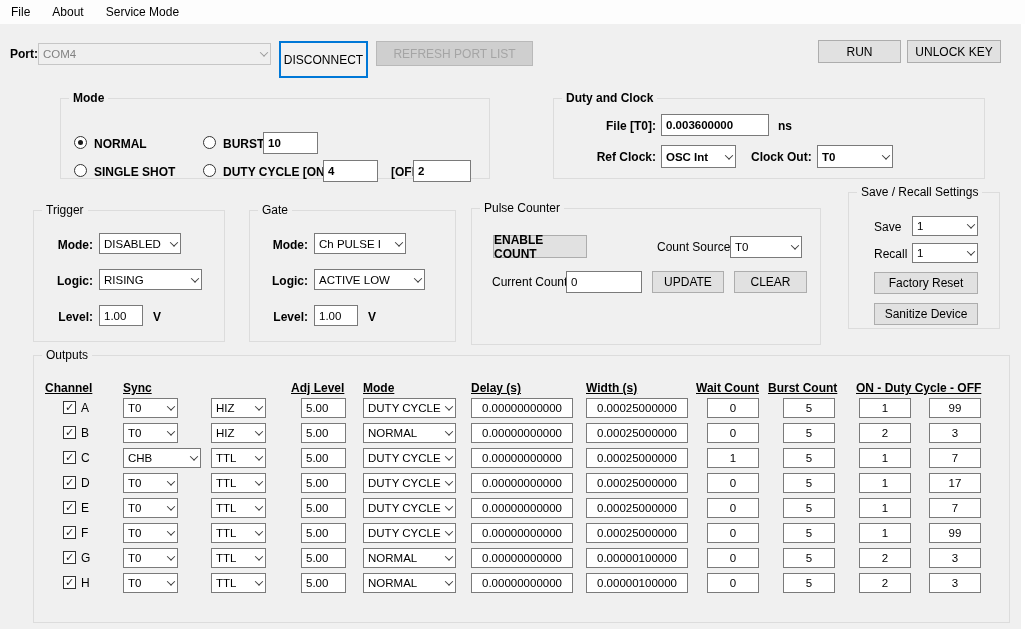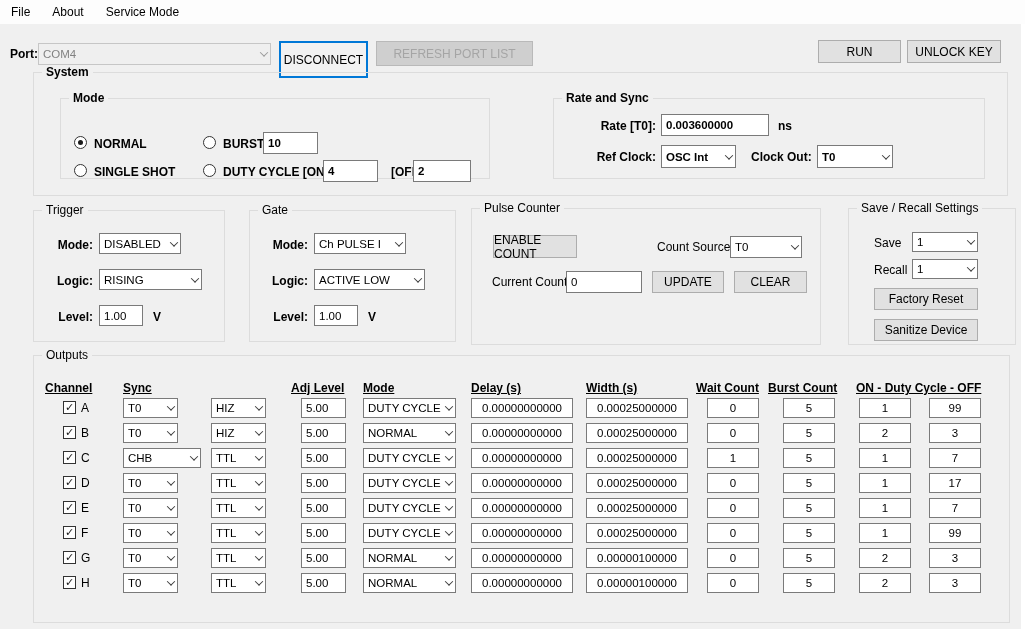--- a/index.html
+++ b/index.html
@@ -50,43 +50,40 @@
     <span class="lbl b abs" style="left:10px; top:23px;">Port:</span>
     <div class="combo disabled" style="left:38px; top:19px; width:233px; height:22px;">
       <span class="ct">COM4</span>
         <span class="chev"></span>
     </div>
     <div class="btn focus" style="left:279px; top:17px; width:89px; height:37px;">DISCONNECT</div>
     <div class="btn disabled" style="left:376px; top:17px; width:157px; height:25px;">REFRESH PORT LIST</div>
     <div class="btn" style="left:818px; top:16px; width:83px; height:23px;">RUN</div>
     <div class="btn" style="left:907px; top:16px; width:94px; height:23px;">UNLOCK KEY</div>
 
-    <div class="group" style="left:33px; top:48px; width:975px; height:124px;">
-      <span class="group-caption b">System</span>
-    </div>
 
     <div class="group" style="left:60px; top:74px; width:430px; height:81px;">
       <span class="group-caption b">Mode</span>
       <span class="radio sel" style="left:13px; top:37px;"></span>
       <span class="lbl b" style="left:33px; top:38px;">NORMAL</span>
       <span class="radio" style="left:13px; top:65px;"></span>
       <span class="lbl b" style="left:33px; top:66px;">SINGLE SHOT</span>
       <span class="radio" style="left:142px; top:37px;"></span>
       <span class="lbl b" style="left:162px; top:38px;">BURST</span>
       <div class="field b" style="left:202px; top:33px; width:55px; height:22px;">10</div>
       <span class="radio" style="left:142px; top:65px;"></span>
       <span class="lbl b" style="left:162px; top:66px;">DUTY CYCLE [ON]</span>
       <div class="field b" style="left:262px; top:61px; width:55px; height:22px;">4</div>
       <span class="lbl b" style="left:330px; top:66px;">[OFF]:</span>
       <div class="field b" style="left:352px; top:61px; width:58px; height:22px;">2</div>
     </div>
 
     <div class="group" style="left:553px; top:74px; width:432px; height:81px;">
-      <span class="group-caption b">Rate and Sync</span>
-      <span class="lbl b r" style="left:12px; top:20px; width:90px;">Rate [T0]:</span>
+      <span class="group-caption b">Duty and Clock</span>
+      <span class="lbl b r" style="left:12px; top:20px; width:90px;">File [T0]:</span>
       <div class="field b" style="left:107px; top:15px; width:108px; height:22px;">0.003600000</div>
       <span class="lbl b" style="left:224px; top:20px;">ns</span>
       <span class="lbl b r" style="left:12px; top:51px; width:90px;">Ref Clock:</span>
       <div class="combo b" style="left:107px; top:46px; width:75px; height:23px;">
         <span class="ct">OSC Int</span>
           <span class="chev"></span>
       </div>
       <span class="lbl b" style="left:197px; top:51px;">Clock Out:</span>
       <div class="combo b" style="left:263px; top:46px; width:76px; height:23px;">
         <span class="ct">T0</span>
@@ -123,33 +120,33 @@
         <span class="ct">ACTIVE LOW</span>
           <span class="chev"></span>
       </div>
       <span class="lbl b r" style="left:8px; top:99px; width:50px;">Level:</span>
       <div class="field" style="left:64px; top:94px; width:44px; height:21px;">1.00</div>
       <span class="lbl b" style="left:118px; top:99px;">V</span>
     </div>
 
     <div class="group" style="left:471px; top:184px; width:350px; height:137px;">
       <span class="group-caption">Pulse Counter</span>
-      <div class="btn" style="left:21px; top:26px; width:84px; height:23px;">ENABLE COUNT</div>
+      <div class="btn" style="left:21px; top:26px; width:94px; height:23px;font-weight:bold;">ENABLE COUNT</div>
       <span class="lbl" style="left:185px; top:31px;">Count Source:</span>
       <div class="combo" style="left:258px; top:27px; width:72px; height:22px;">
         <span class="ct">T0</span>
           <span class="chev"></span>
       </div>
       <span class="lbl" style="left:20px; top:66px;">Current Count:</span>
       <div class="field" style="left:94px; top:62px; width:76px; height:22px;">0</div>
       <div class="btn" style="left:180px; top:62px; width:72px; height:22px;">UPDATE</div>
       <div class="btn" style="left:262px; top:62px; width:73px; height:22px;">CLEAR</div>
     </div>
 
-    <div class="group" style="left:848px; top:184px; width:168px; height:137px;">
+    <div class="group" style="left:848px; top:168px; width:152px; height:137px;">
       <span class="group-caption">Save / Recall Settings</span>
       <span class="lbl" style="left:25px; top:27px;">Save</span>
       <div class="combo" style="left:63px; top:23px; width:66px; height:20px;">
         <span class="ct">1</span>
           <span class="chev"></span>
       </div>
       <span class="lbl" style="left:25px; top:54px;">Recall</span>
       <div class="combo" style="left:63px; top:50px; width:66px; height:20px;">
         <span class="ct">1</span>
           <span class="chev"></span>

